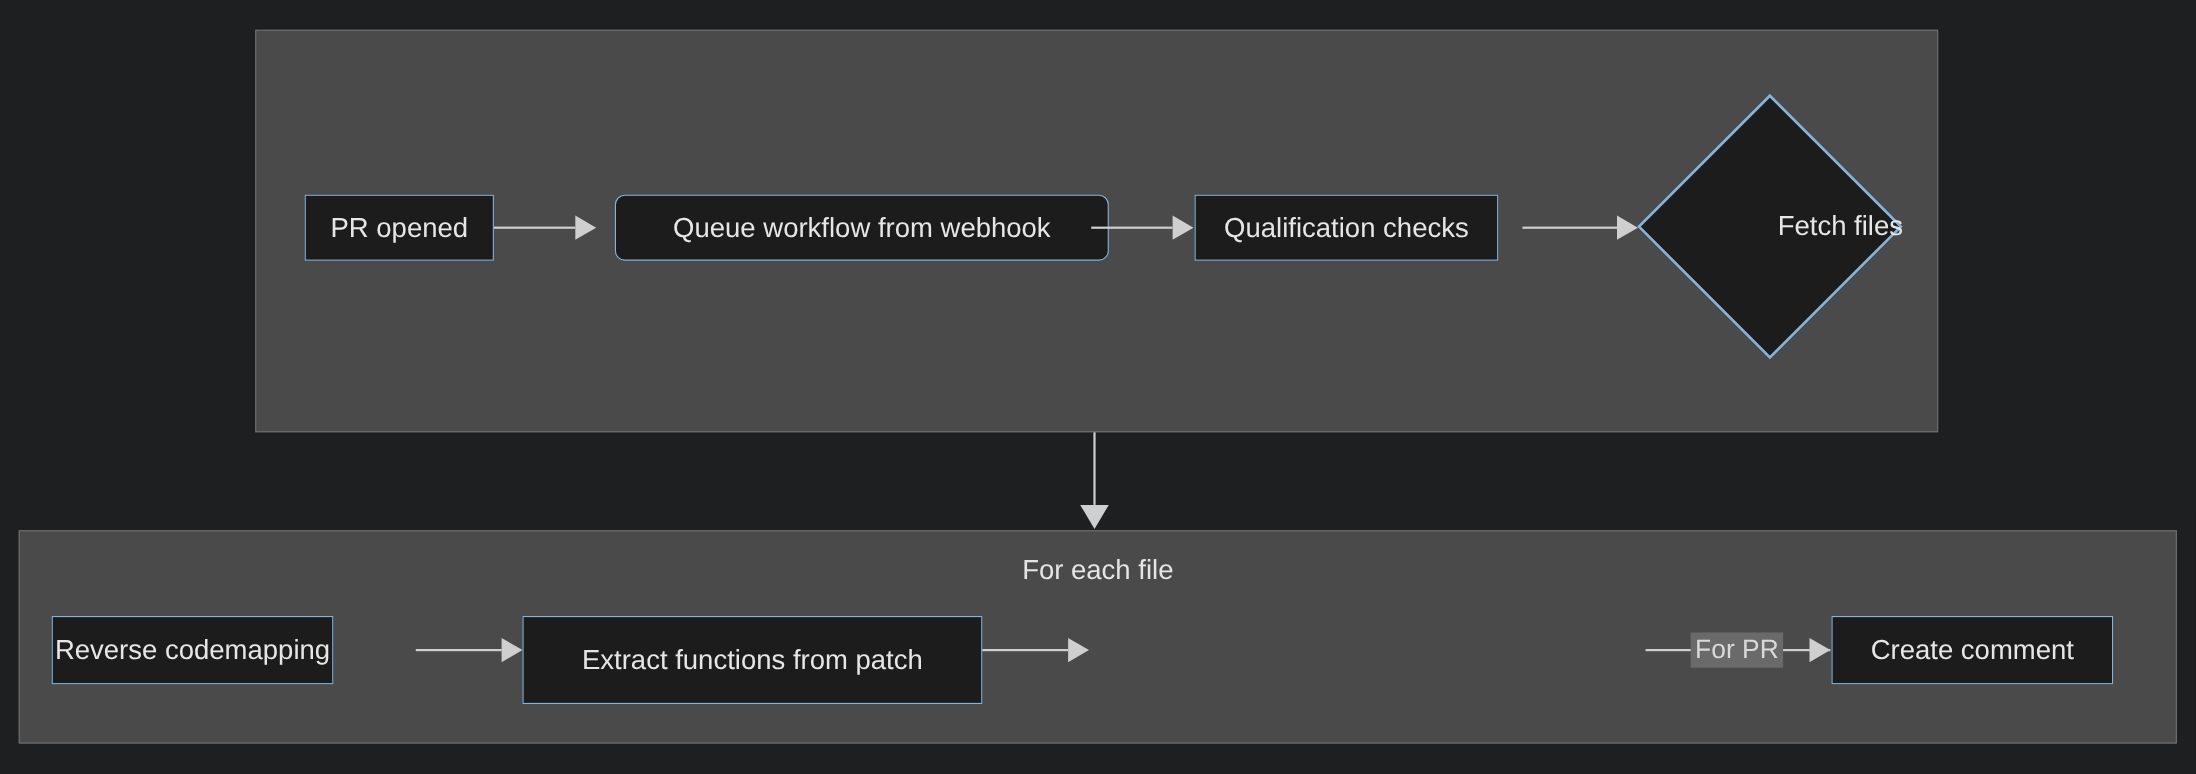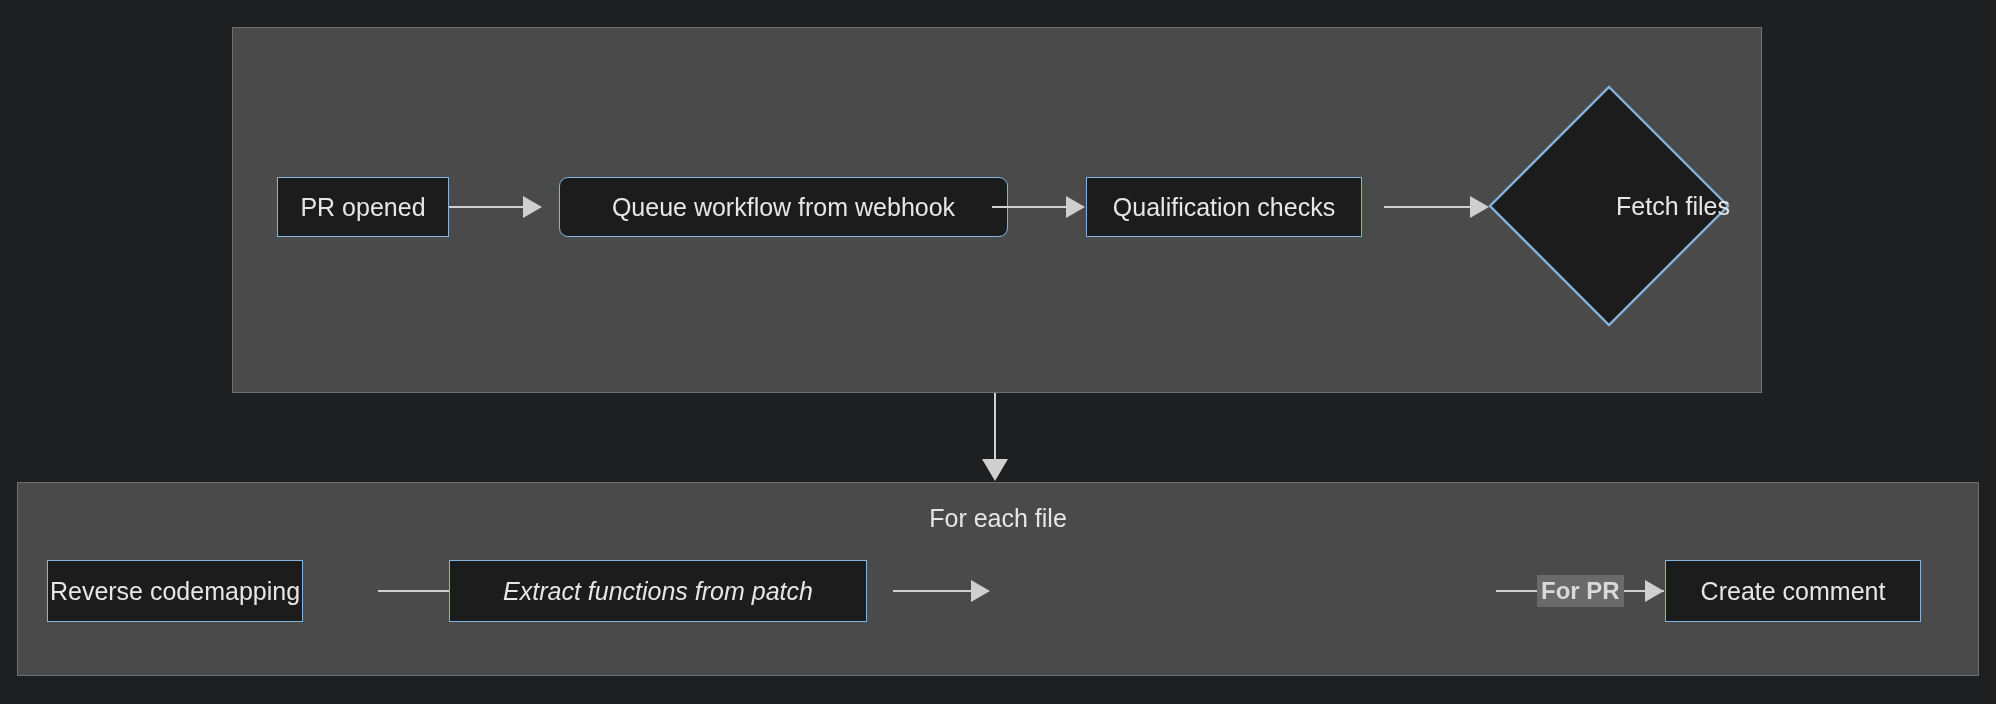--- a/index.html
+++ b/index.html
@@ -116,21 +116,20 @@
   }
 
   .edge-label {
     position: absolute;
     background: #6a6a6a;
     color: #d9d9d9;
     font-size: 24px;
     line-height: 30px;
     padding: 1px 4px;
     white-space: nowrap;
-    font-weight: bold;
   }
 </style>
 </head>
 <body>
 
 <div id="canvas">
 
   <div class="subgraph" id="subgraph-top"></div>
 
   <div class="node" id="node-pr-opened" style="left:277px; top:177px; width:172px; height:60px;">
@@ -168,21 +167,21 @@
     <div class="subgraph-title" id="subgraph-bottom-title">For each file</div>
   </div>
 
   <div class="node" id="node-reverse-codemap" style="left:47px; top:560px; width:256px; height:62px;">
     <span>Reverse codemapping</span>
   </div>
 
   <div class="edge-line edge-h" style="left:378px; top:589.8px; width:78px;"></div>
   <div class="arrow-right" style="left:456px; top:580px;"></div>
 
-  <div class="node" id="node-extract-functions" style="left:449px; top:560px; width:418px; height:62px;font-style:italic;">
+  <div class="node" id="node-extract-functions" style="left:475px; top:560px; width:418px; height:80px;">
     <span>Extract functions from patch</span>
   </div>
 
   <div class="edge-line edge-h" style="left:893px; top:589.8px; width:78px;"></div>
   <div class="arrow-right" style="left:971px; top:580px;"></div>
 
 
   <div class="edge-line edge-h" style="left:1496px; top:589.8px; width:168px;"></div>
   <div class="edge-label" id="edge-label-for-pr" style="left:1537px; top:575px;">For PR</div>
   <div class="arrow-right" style="left:1645px; top:580px;"></div>

